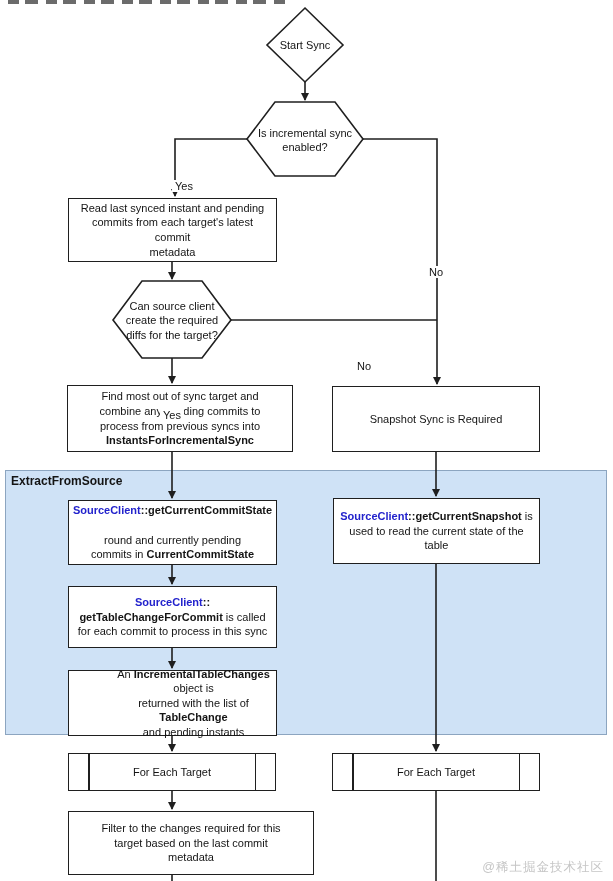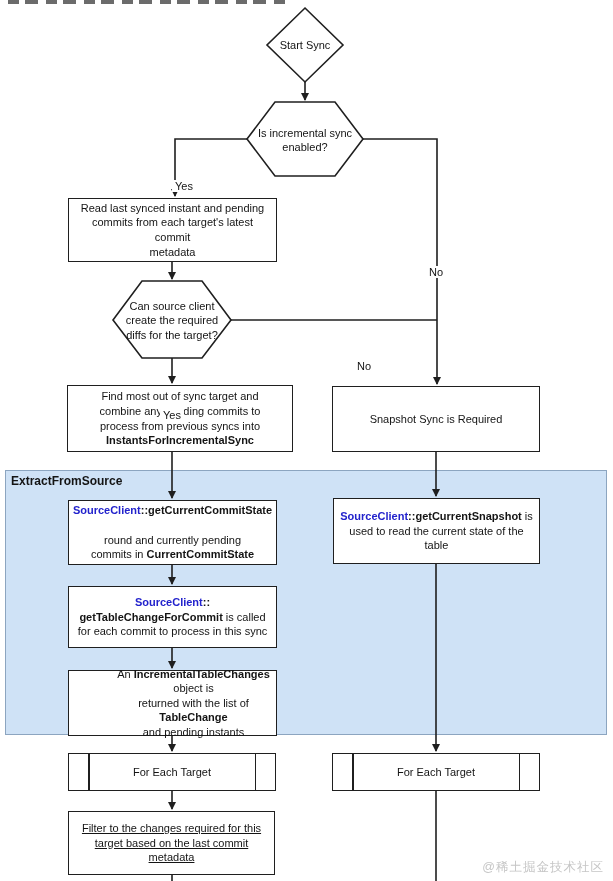--- a/index.html
+++ b/index.html
@@ -105,18 +105,18 @@
     <div class="fet-bar l"></div>
     <span>For Each Target</span>
     <div class="fet-bar r"></div>
   </div>
   <div class="node" style="left:332px;top:753px;width:208px;height:38px;">
     <div class="fet-bar l"></div>
     <span>For Each Target</span>
     <div class="fet-bar r"></div>
   </div>
 
-  <div class="node pre" style="left:68px;top:811px;width:207px;height:64px;text-decoration:underline;">Filter to the changes required for this
+  <div class="node pre" style="left:68px;top:811px;width:246px;height:64px;">Filter to the changes required for this
 target based on the last commit
 metadata</div>
 
   <div class="watermark">@稀土掘金技术社区</div>
 </div>
 
 </body></html>

